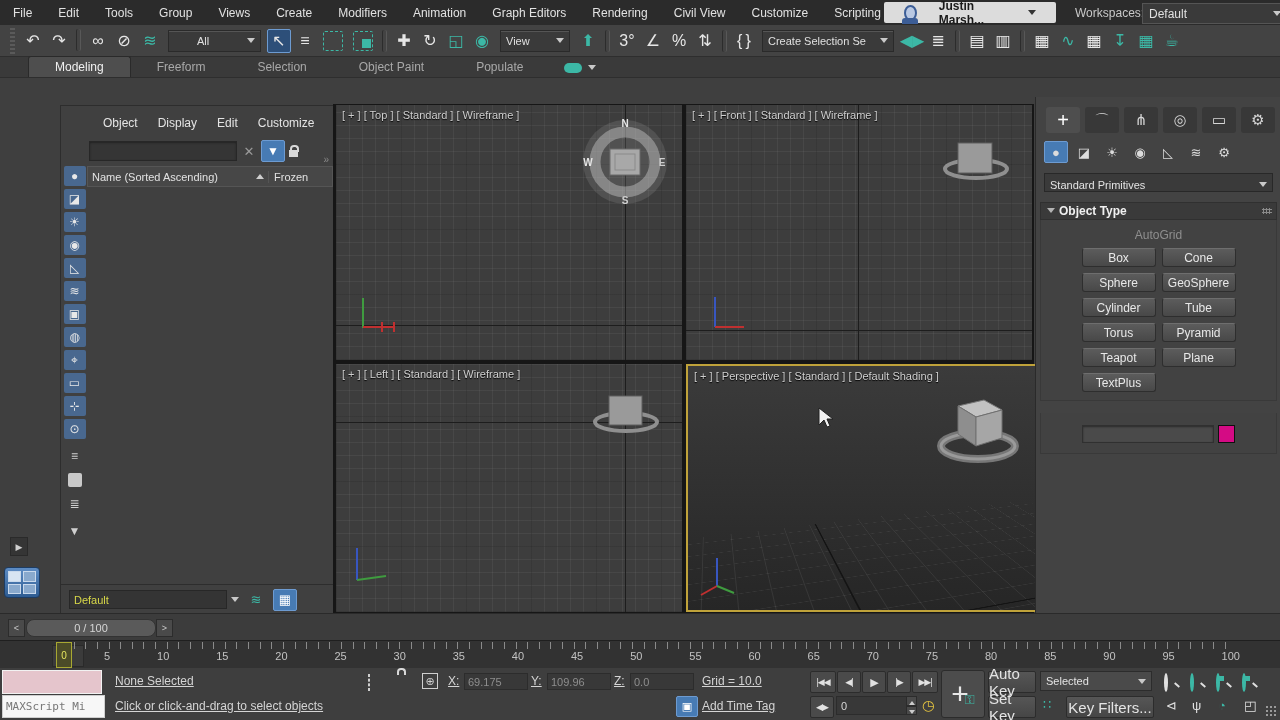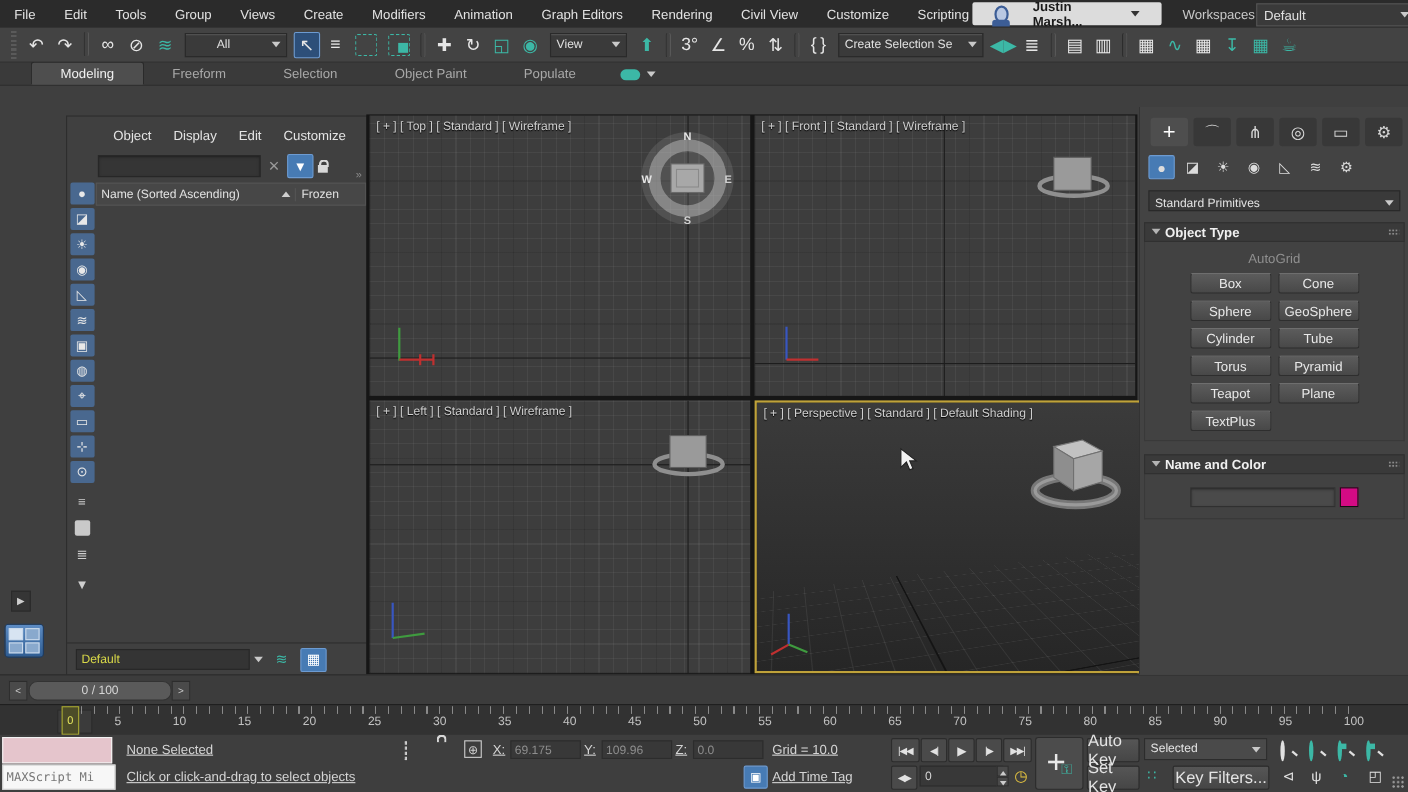--- a/index.html
+++ b/index.html
@@ -448,25 +448,20 @@
             <span class="objbtn">Torus</span>
             <span class="objbtn">Pyramid</span>
             <span class="objbtn">Teapot</span>
             <span class="objbtn">Plane</span>
             <span class="objbtn">TextPlus</span>
           </div>
       </div>
     </div>
 
     <div class="rollout" style="margin-top:12px;">
-      <div class="ro-head">
-        <span class="ro-tri"></span>
-        <span class="ro-title">Name and Color</span>
-        <span class="ro-grip"></span>
-      </div>
       <div class="ro-body" style="padding:8px 0 10px 0;">
         <div class="nc-row">
           <span class="nc-input"></span>
           <span class="nc-swatch" id="nc-swatch" style="background: rgb(212, 11, 132);"></span>
         </div>
       </div>
     </div>
   </div>
 
   <div class="slider-strip">

